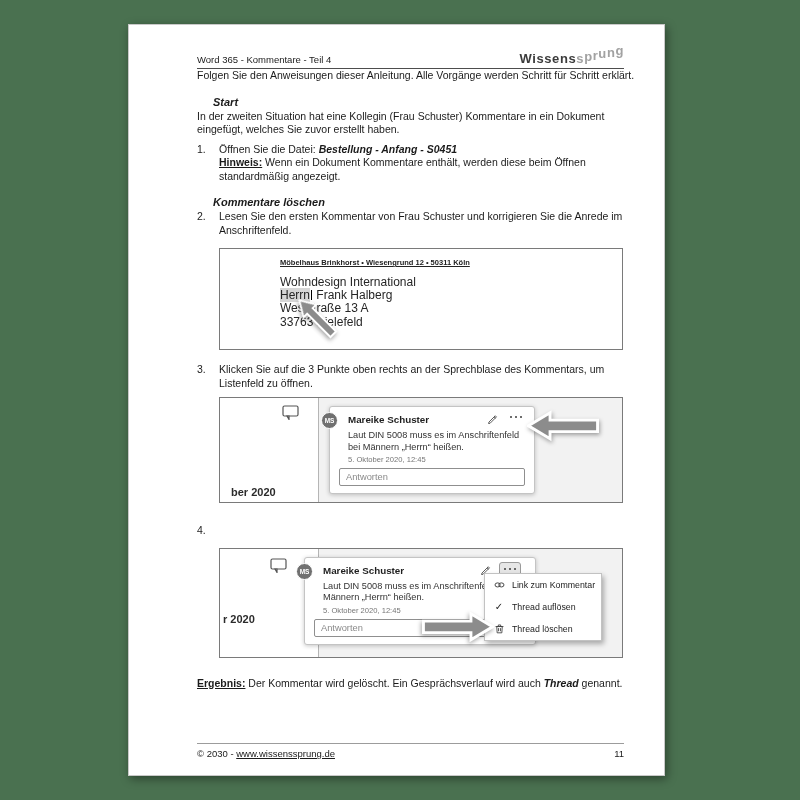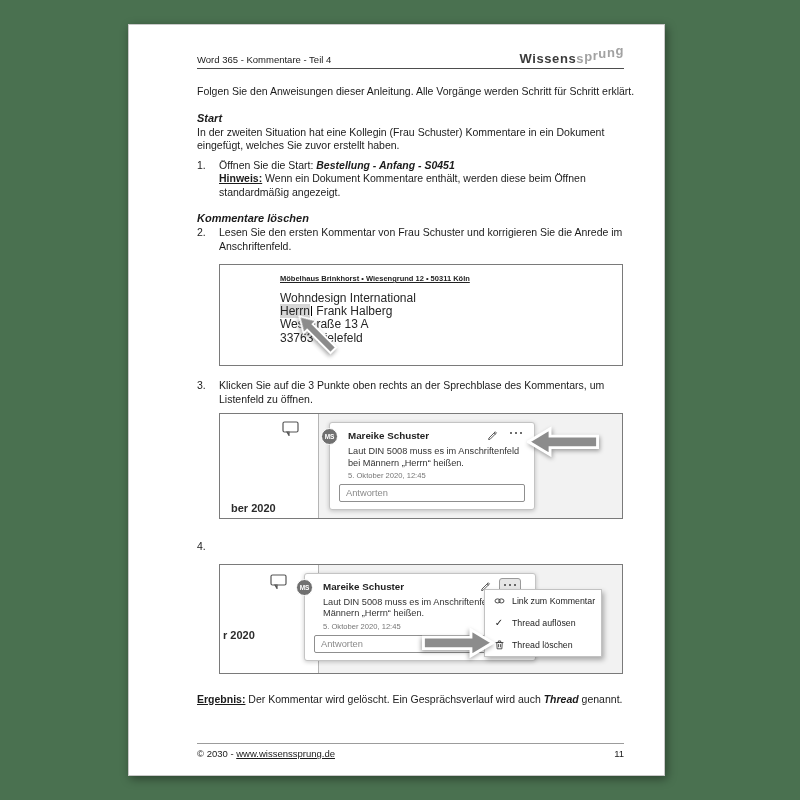--- a/index.html
+++ b/index.html
@@ -11,22 +11,22 @@
   .hrow{display:flex;justify-content:space-between;align-items:flex-end;margin-top:27px;font-size:9.5px;}
   .hrule{border-bottom:1.3px solid #4d4d4d;margin-top:3px;}
   .logo{font-weight:bold;font-size:13px;letter-spacing:.6px;line-height:1;}
   .logo-dark{color:#3c3c3c;}
   .logo-light{color:#a2a2a2;}
   .rise-letter{display:inline-block;}
   
   h1{font-size:15.5px;margin:17px 0 0;font-weight:bold;}
   .p{font-size:10.5px;line-height:13.5px;margin:0;}
   .nowrap{white-space:nowrap;}
-  .mtintro{margin-top:16px;}
-  h2{font-size:11px;font-weight:bold;font-style:italic;margin:13px 0 0;}
+  .mtintro{margin-top:0;}
+  h2{font-size:11px;font-weight:bold;font-style:italic;margin:13px 16px 0;}
   .secbody{margin-top:2px;}
   .li{display:flex;font-size:10.5px;line-height:13.5px;}
   .num{width:22px;flex:none;}
   .bu{font-weight:bold;text-decoration:underline;}
   .mt6{margin-top:6px;}.mt2{margin-top:2px;}.mt13{margin-top:13px;}.mt21{margin-top:21px;}
   .mt10{margin-top:10px;}.mt11{margin-top:11px;}.mt7{margin-top:7px;}
   
   .shot{position:relative;margin-left:22px;width:404px;border:1px solid #7a7a7a;background:#fff;box-sizing:border-box;overflow:hidden;}
   .shot1{height:102px;}
   .shot2{height:106px;}
@@ -90,21 +90,21 @@
 
 
   <p class="p nowrap mtintro">Folgen Sie den Anweisungen dieser Anleitung. Alle Vorgänge werden Schritt für Schritt erklärt.</p>
 
   <h2>Start</h2>
   <p class="p secbody">In der zweiten Situation hat eine Kollegin (Frau Schuster) Kommentare in ein Dokument eingefügt, welches Sie zuvor erstellt haben.</p>
 
   <div class="li mt6">
     <span class="num">1.</span>
     <div>
-      <div><span>Öffnen Sie die Start: </span><b><i>Bestellung - Anfang - S0451</i></b></div>
+      <div><span>Öffnen Sie die Datei: </span><b><i>Bestellung - Anfang - S0451</i></b></div>
       <div><span class="bu">Hinweis:</span><span> Wenn ein Dokument Kommentare enthält, werden diese beim Öffnen standardmäßig angezeigt.</span></div>
     </div>
   </div>
 
   <h2>Kommentare löschen</h2>
   <div class="li mt2">
     <span class="num">2.</span>
     <div>Lesen Sie den ersten Kommentar von Frau Schuster und korrigieren Sie die Anrede im Anschriftenfeld.</div>
   </div>
 

